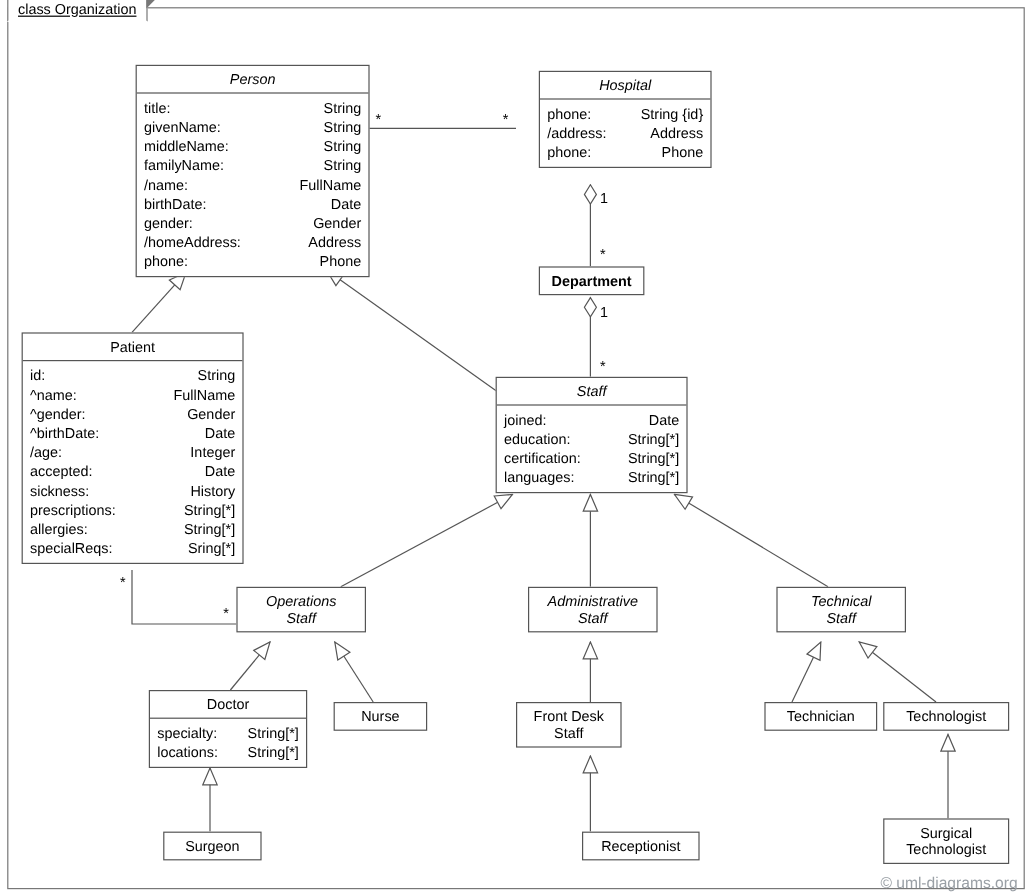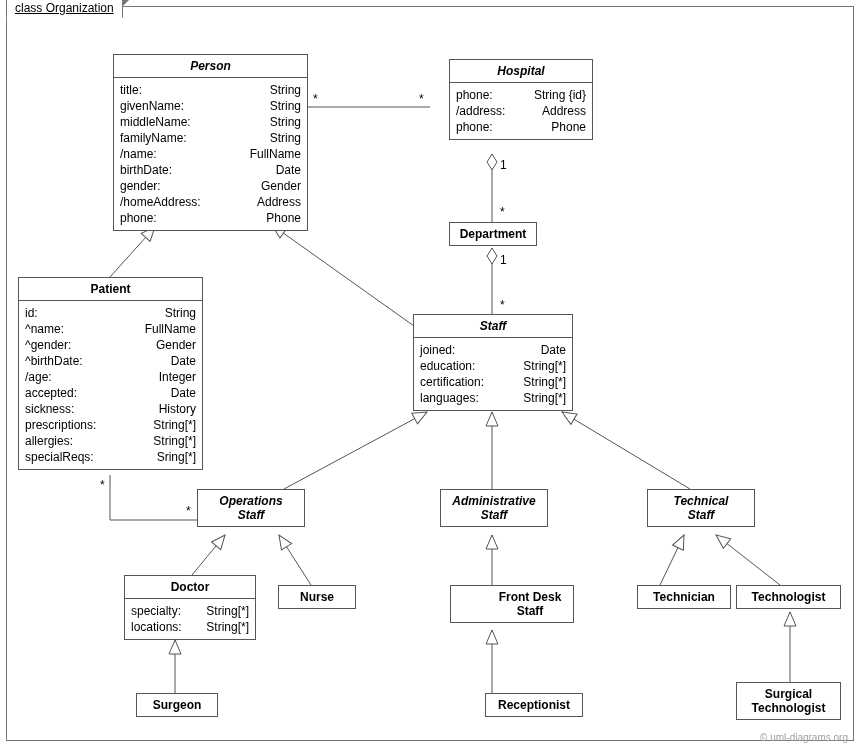--- a/index.html
+++ b/index.html
@@ -2,25 +2,25 @@
 <html><head>
 <meta charset="utf-8">
 <style>
   html,body{margin:0;padding:0;font-family:Arial,Helvetica,sans-serif;font-size:12px;color:#000;background:#fff;}
   .canvas{position:relative;width:860px;height:747px;}
   .frame{position:absolute;left:6px;top:6px;width:846px;height:733px;border:1px solid #777;}
   .frame-tab{position:absolute;left:-1px;top:-8px;background:#fff;border:1px solid #777;border-bottom:1px solid #fff;padding:1px 8px 2px;font-size:12px;text-decoration:underline;}
   .frame-tab-corner{position:absolute;right:-8px;top:-1px;width:0;height:0;border-top:8px solid #777;border-right:8px solid transparent;}
   .frame-tab-corner::after{content:"";position:absolute;right:1px;top:-7px;width:0;height:0;border-top:7px solid #fff;border-right:7px solid transparent;}
   .cls{position:absolute;background:#fff;border:1px solid #555;}
-  .cls-title{text-align:center;font-style:italic;font-weight:bold;padding:4px 6px;border-bottom:1px solid #555;white-space:pre;}
+  .cls-title{text-align:center;font-style:italic;font-weight:normal;padding:4px 6px;border-bottom:1px solid #555;white-space:pre;}
   .cls-title.simple{border-bottom:none;text-align:center;}
   .cls-attrs{padding:4px 6px;}
   .attr-row{display:flex;justify-content:space-between;gap:4px;line-height:16px;}
-  .watermark{position:absolute;right:12px;bottom:4px;font-size:10px;color:#9aa0a6;}
+  .watermark{position:absolute;right:12px;bottom:4px;font-size:13px;color:#9aa0a6;}
   svg.edges{position:absolute;left:0;top:0;pointer-events:none;}
   .mult{position:absolute;font-size:12px;color:#000;}
 </style>
 </head>
 <body>
 
 <div class="canvas">
   <div class="frame">
     <div class="frame-tab">
       <span>class Organization</span>
@@ -240,21 +240,21 @@
           <span>locations:</span>
           <span>String[*]</span>
         </div>
       </div>
   </div>
 
   <div class="cls" style="left:278px;top:585px;width:76px;">
     <div class="cls-title simple" style="font-style:normal;">Nurse</div>
   </div>
 
-  <div class="cls" style="left:450px;top:585px;width:86px;padding-left:36px;">
+  <div class="cls" style="left:430px;top:585px;width:86px;">
     <div class="cls-title simple" style="font-style:normal;">Front Desk
 Staff</div>
   </div>
 
   <div class="cls" style="left:614px;top:585px;width:92px;margin-left:23px;">
     <div class="cls-title simple" style="font-style:normal;">Technician</div>
   </div>
 
   <div class="cls" style="left:736px;top:585px;width:103px;">
     <div class="cls-title simple" style="font-style:normal;">Technologist</div>

